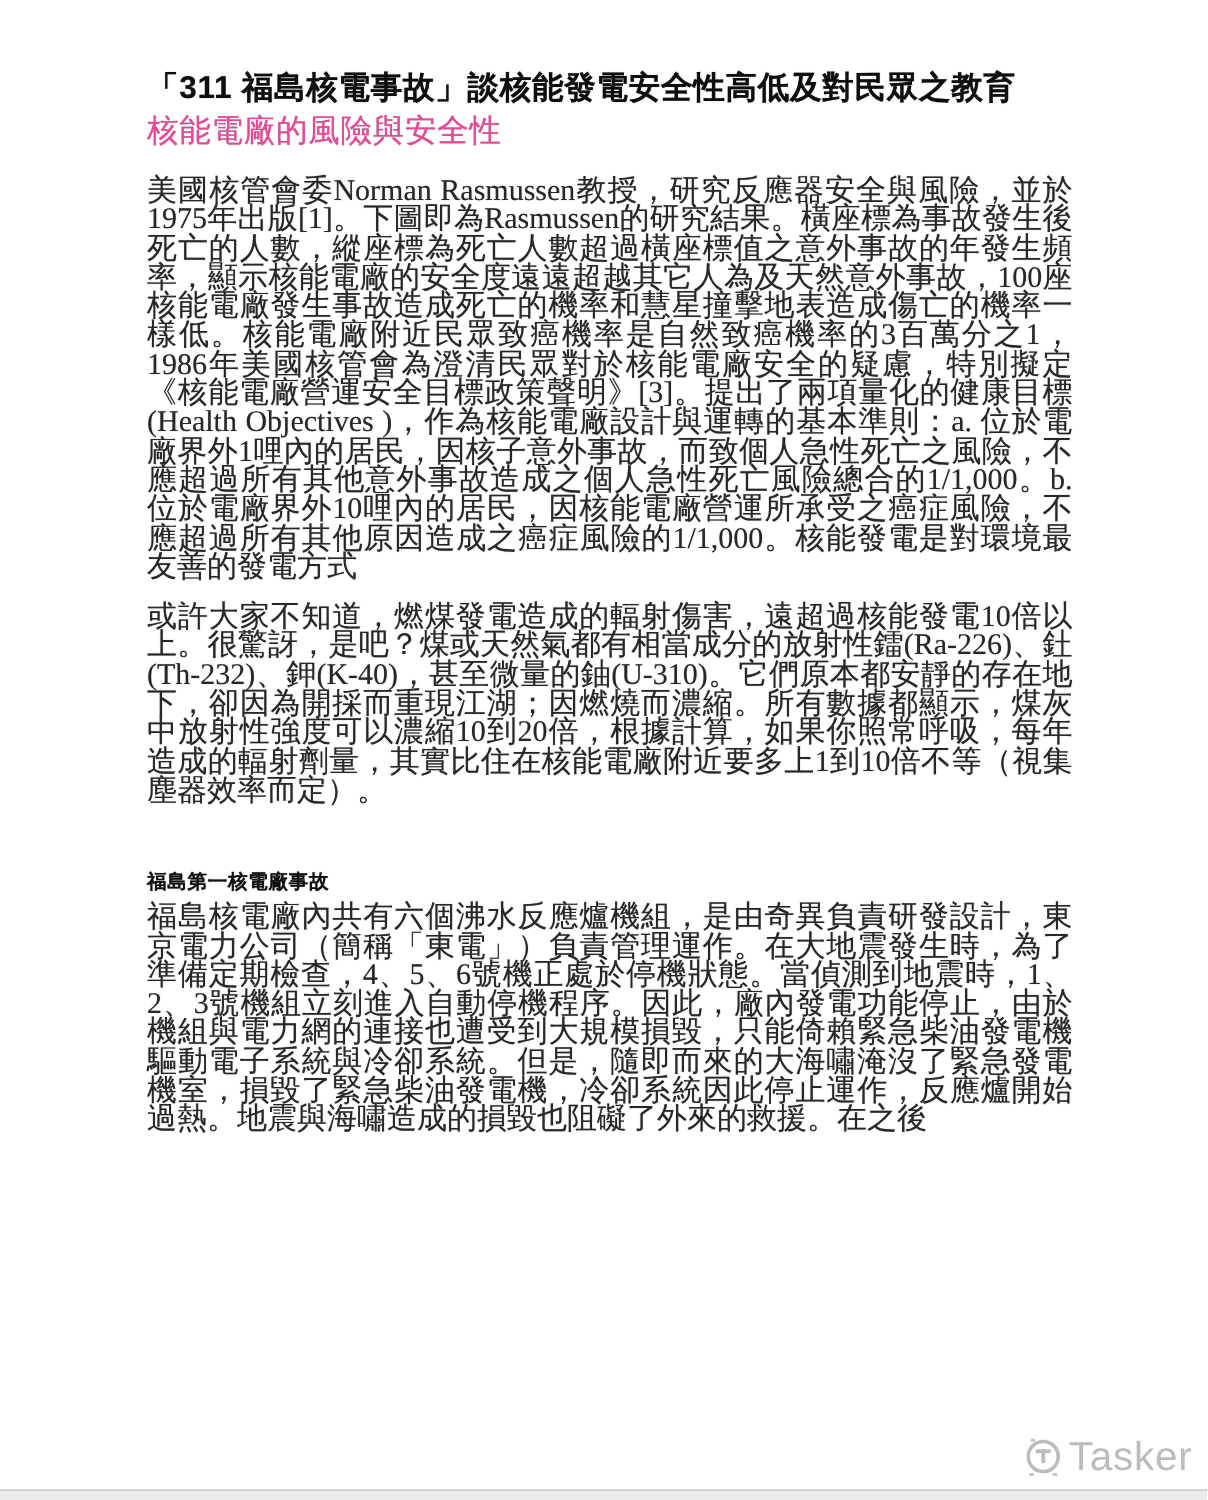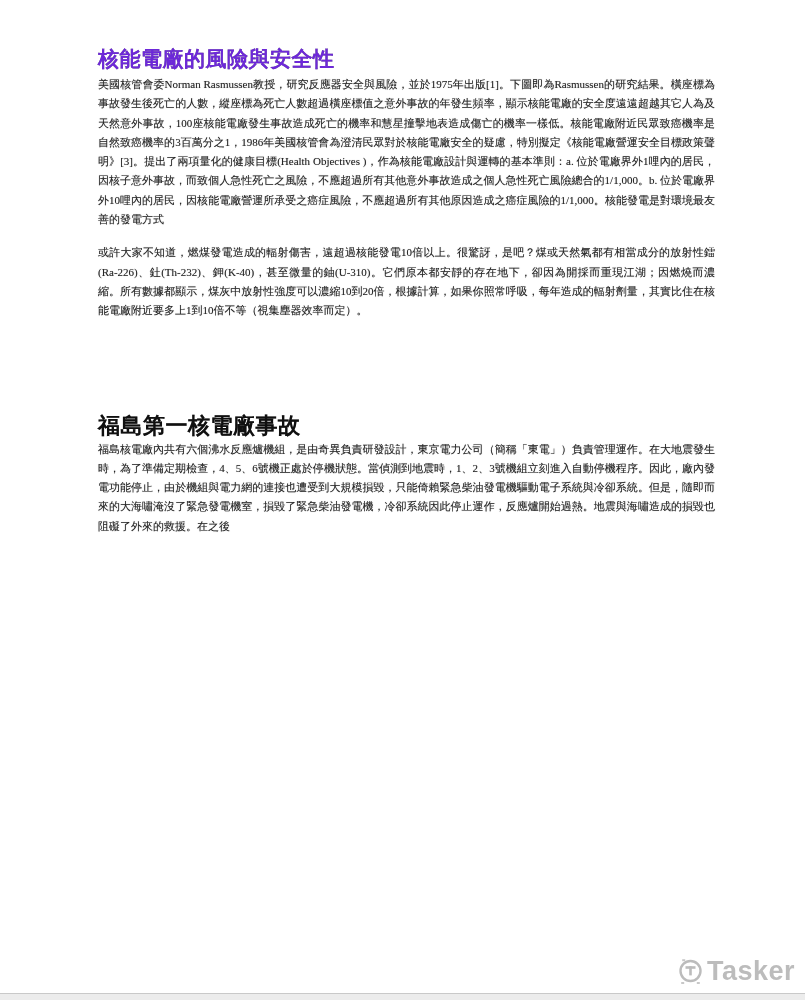--- a/index.html
+++ b/index.html
@@ -28,42 +28,42 @@
     font-weight: bold;
     color: #0e0e0e;
     margin: 0;
     letter-spacing: 0.5px;
     text-shadow: 0 0 0.6px rgba(20,20,20,0.55);
   }
   .doc-subtitle {
     font-family: "Liberation Sans", sans-serif;
     font-size: 21px;
     line-height: 29px;
-    font-weight: bold;
-    color: #6d28d9;
-    margin: 0 0 2px 0;
+    font-weight: normal;
+    color: #ec4899;
+    margin: 0 0 16px 0;
     letter-spacing: 0.5px;
     text-shadow: 0 0 0.6px rgba(20,20,20,0.55);
   }
   .doc p {
-    font-size: 11px;
+    font-size: 20px;
     line-height: 19.3px;
     margin: 0 0 14px 0;
     text-align: justify;
     text-justify: inter-ideograph;
     color: #272727;
     text-shadow: 0 0 0.7px rgba(60,60,60,0.5);
   }
   .section-heading {
     font-family: "Liberation Sans", sans-serif;
-    font-size: 22px;
+    font-size: 13px;
     line-height: 23px;
     font-weight: bold;
     color: #101010;
-    margin: 93px 0 3px 0;
+    margin: 39px 0 3px 0;
     letter-spacing: 0.5px;
     text-shadow: 0 0 0.6px rgba(20,20,20,0.55);
   }
   .doc p.last {
     margin-bottom: 0;
   }
   .bottom-edge {
     position: absolute;
     left: 0;
     right: 0;
@@ -77,29 +77,30 @@
     right: 10px;
     bottom: 13px;
     display: flex;
     align-items: center;
     gap: 3px;
     opacity: 0.95;
   }
   .watermark .wm-label {
     font-family: "Liberation Sans", sans-serif;
     font-size: 27px;
-    font-weight: bold;
+    font-weight: normal;
     color: #b9b9b9;
     letter-spacing: 0.5px;
   }
 </style>
 </head>
 <body>
 
 <div class="doc">
+  <h1 class="doc-title">「311 福島核電事故」談核能發電安全性高低及對民眾之教育</h1>
   <h1 class="doc-subtitle">核能電廠的風險與安全性</h1>
 
   <p>美國核管會委Norman Rasmussen教授，研究反應器安全與風險，並於1975年出版[1]。下圖即為Rasmussen的研究結果。橫座標為事故發生後死亡的人數，縱座標為死亡人數超過橫座標值之意外事故的年發生頻率，顯示核能電廠的安全度遠遠超越其它人為及天然意外事故，100座核能電廠發生事故造成死亡的機率和慧星撞擊地表造成傷亡的機率一樣低。核能電廠附近民眾致癌機率是自然致癌機率的3百萬分之1，1986年美國核管會為澄清民眾對於核能電廠安全的疑慮，特別擬定《核能電廠營運安全目標政策聲明》[3]。提出了兩項量化的健康目標(Health Objectives )，作為核能電廠設計與運轉的基本準則：a. 位於電廠界外1哩內的居民，因核子意外事故，而致個人急性死亡之風險，不應超過所有其他意外事故造成之個人急性死亡風險總合的1/1,000。b. 位於電廠界外10哩內的居民，因核能電廠營運所承受之癌症風險，不應超過所有其他原因造成之癌症風險的1/1,000。核能發電是對環境最友善的發電方式</p>
   <p>或許大家不知道，燃煤發電造成的輻射傷害，遠超過核能發電10倍以上。很驚訝，是吧？煤或天然氣都有相當成分的放射性鐳(Ra-226)、釷(Th-232)、鉀(K-40)，甚至微量的鈾(U-310)。它們原本都安靜的存在地下，卻因為開採而重現江湖；因燃燒而濃縮。所有數據都顯示，煤灰中放射性強度可以濃縮10到20倍，根據計算，如果你照常呼吸，每年造成的輻射劑量，其實比住在核能電廠附近要多上1到10倍不等（視集塵器效率而定）。</p>
 
   <h2 class="section-heading">福島第一核電廠事故</h2>
   <p class="last">福島核電廠內共有六個沸水反應爐機組，是由奇異負責研發設計，東京電力公司（簡稱「東電」）負責管理運作。在大地震發生時，為了準備定期檢查，4、5、6號機正處於停機狀態。當偵測到地震時，1、2、3號機組立刻進入自動停機程序。因此，廠內發電功能停止，由於機組與電力網的連接也遭受到大規模損毀，只能倚賴緊急柴油發電機驅動電子系統與冷卻系統。但是，隨即而來的大海嘯淹沒了緊急發電機室，損毀了緊急柴油發電機，冷卻系統因此停止運作，反應爐開始過熱。地震與海嘯造成的損毀也阻礙了外來的救援。在之後</p>
 </div>
 
 <div class="bottom-edge"></div>

